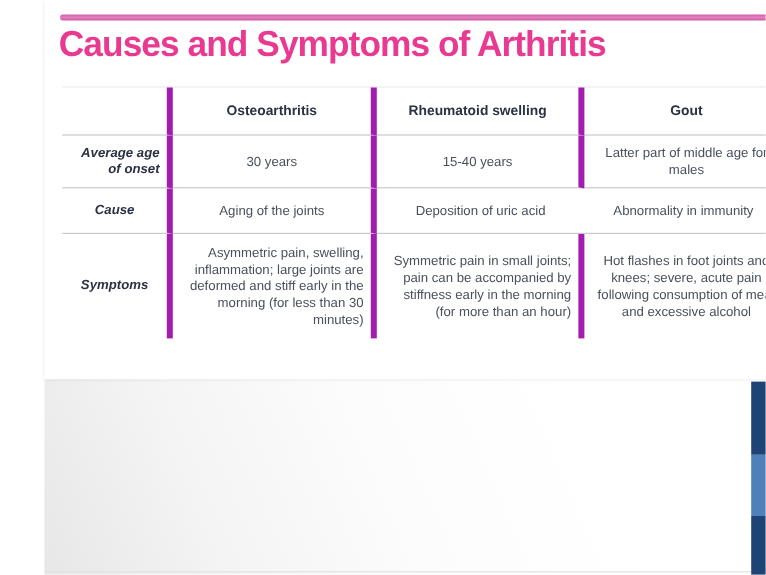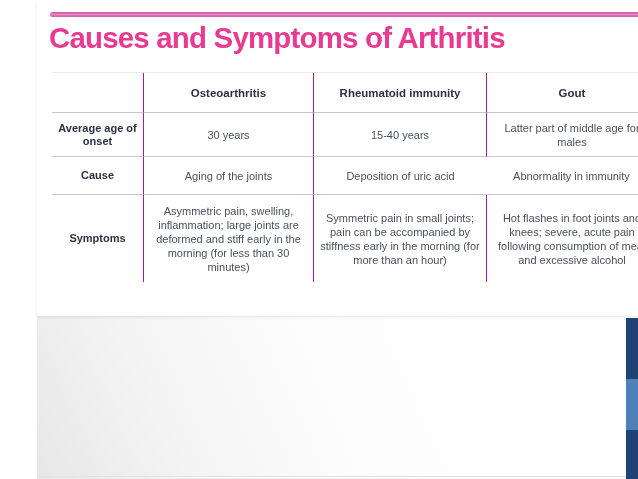--- a/index.html
+++ b/index.html
@@ -45,24 +45,24 @@
     grid-template-columns:92px 170px 173px 170px;
     grid-template-rows:40px 44px 38px 87px;
     border-top:1px solid #ececec;
     color:#49505c;
   }
   .cell{
     display:flex;align-items:center;justify-content:center;
     text-align:center;font-size:11px;line-height:14px;
     padding:2px 6px;box-sizing:border-box;
   }
-  .bR{border-right:1px solid #a21caf;}
+  .bR{border-right:5px solid #a21caf;text-align:right;}
   .bB{border-bottom:1px solid #c6c8ca;}
   .col-header{font-weight:bold;color:#2b3142;font-size:11.5px;}
-  .row-label{font-weight:bold;color:#2b3142;font-size:11px;line-height:13px;}
+  .row-label{font-weight:bold;font-style:italic;color:#2b3142;font-size:11px;line-height:13px;}
 
   
   .strip-right{position:absolute;left:629px;top:0;width:9px;height:318px;background:#1e4475;}
   .block-navy-top{position:absolute;left:589px;top:318px;width:49px;height:61px;background:#1e4475;}
   .block-blue-mid{position:absolute;left:589px;top:379px;width:49px;height:51px;background:#4e80ba;}
   .block-navy-bottom{position:absolute;left:589px;top:430px;width:49px;height:49px;background:#1e4475;}
 </style>
 </head>
 <body>
 
@@ -72,21 +72,21 @@
   <div class="bg-bottom-edge"></div>
 
   <div class="slide">
     <div class="accent-bar"></div>
     <div class="page-title">Causes and Symptoms of Arthritis</div>
 
     <div class="arthritis-table">
 
       <div class="cell bR bB"></div>
       <div class="cell bR bB col-header">Osteoarthritis</div>
-      <div class="cell bR bB col-header">Rheumatoid immunity</div>
+      <div class="cell bR bB col-header">Rheumatoid swelling</div>
       <div class="cell bB col-header">Gout</div>
 
       <div class="cell bR bB row-label">Average age of onset</div>
       <div class="cell bR bB">30 years</div>
       <div class="cell bR bB">15-40 years</div>
       <div class="cell bB">Latter part of middle age for males</div>
 
       <div class="cell bR bB row-label">Cause</div>
       <div class="cell bR bB">Aging of the joints</div>
       <div class="cell bB">Deposition of uric acid</div>

